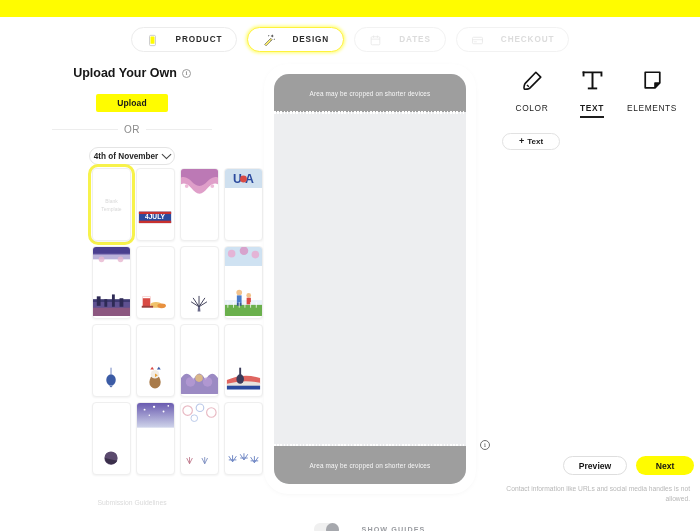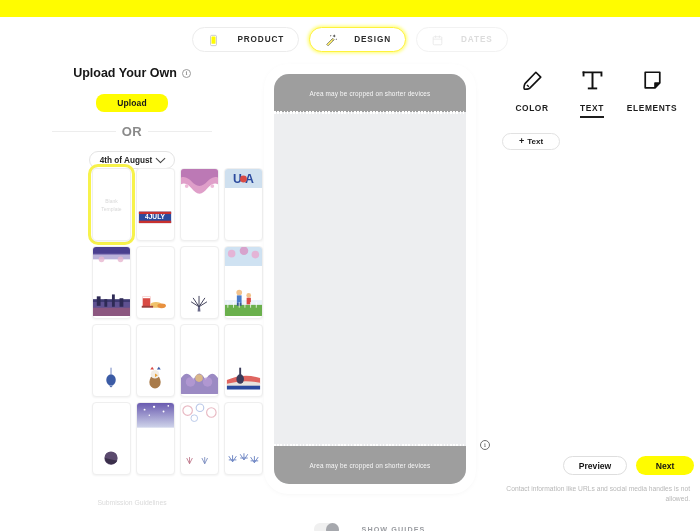--- a/index.html
+++ b/index.html
@@ -71,33 +71,33 @@
     width: 9px; height: 9px; border-radius: 50%;
     border: 1px solid #9a9a9a;
     display: inline-flex; align-items: center; justify-content: center;
     font-size: 7px; color: #9a9a9a; line-height: 1;
     font-family: "Liberation Serif", serif;
   }
   .upload-btn {
     display: block;
     margin: 14px auto 0;
     width: 72px; height: 18px;
-    border-radius: 8px;
+    border-radius: 2px;
     background: #FFFC00;
     border: none;
     font-size: 8.5px; font-weight: 700; color: #1a1a1a;
     cursor: pointer;
     letter-spacing: 0.1px;
   }
   .or-row {
     display: flex; align-items: center; gap: 6px;
     width: 160px; margin: 12px auto 0;
   }
   .or-row .line { flex: 1; height: 1px; background: #ededed; }
-  .or-row .or-text { font-size: 13px; color: #8a8a8a; letter-spacing: 0.6px; font-weight: 700; }
+  .or-row .or-text { font-size: 10px; color: #8a8a8a; letter-spacing: 0.6px; font-weight: 400; }
   .cat-select {
     display: flex; align-items: center; justify-content: center; gap: 5px;
     margin: 12px auto 0;
     width: 86px; height: 18px;
     border-radius: 10px;
     border: 1px solid #e4e4e4;
     background: #fff;
     font-size: 8.2px; color: #242424; font-weight: 600;
     cursor: pointer;
   }
@@ -229,21 +229,21 @@
   .tool-row {
     display: flex; align-items: flex-start; justify-content: space-between;
     padding: 5px 14px 0 14px;
   }
   .tool {
     display: flex; flex-direction: column; align-items: center; gap: 9px;
     cursor: pointer; width: 60px;
   }
   .tool-icon { height: 27px; display:flex; align-items:center; justify-content:center; }
   .tool-label {
-    font-size: 8.4px; letter-spacing: 0.6px; color: #1d1d1d; font-weight: 700;
+    font-size: 8.4px; letter-spacing: 0.6px; color: #1d1d1d; font-weight: 400;
     padding-bottom: 3px;
   }
   .tool.active .tool-label {
     border-bottom: 2px solid #1d1d1d;
     font-weight: 700;
   }
   .add-text-btn {
     margin: 15px 0 0 14px;
     width: 58px; height: 17px;
     border-radius: 9px;
@@ -322,39 +322,49 @@
         <svg viewBox="0 0 24 24" width="13" height="13">
           <rect x="4" y="5" width="16" height="15" rx="2" fill="none" stroke="#e6e6e6" stroke-width="1.5"></rect>
           <path d="M4 9.5 H20" stroke="#e6e6e6" stroke-width="1.3"></path>
           <path d="M8.5 3.5 V6.5 M15.5 3.5 V6.5" stroke="#e6e6e6" stroke-width="1.5" stroke-linecap="round"></path>
         </svg>
       </span>
       <span class="step-label">DATES</span>
     </div>
 
 
+    <div class="step disabled">
+      <span class="step-icon">
+        <svg viewBox="0 0 24 24" width="13" height="13">
+          <rect x="2.8" y="6" width="18.4" height="12" rx="2" fill="none" stroke="#e6e6e6" stroke-width="1.5"></rect>
+          <path d="M2.8 10.5 H21.2" stroke="#e6e6e6" stroke-width="1.4"></path>
+          <path d="M5.8 14.4 H10" stroke="#e6e6e6" stroke-width="1.3" stroke-linecap="round"></path>
+        </svg>
+      </span>
+      <span class="step-label">CHECKOUT</span>
+    </div>
   </nav>
 
   <section class="left-panel">
 
     <div class="panel-title">
       <span>Upload Your Own</span>
       <span class="info-dot">i</span>
     </div>
 
     <button class="upload-btn">Upload</button>
 
     <div class="or-row">
       <span class="line"></span>
       <span class="or-text">OR</span>
       <span class="line"></span>
     </div>
 
     <div class="cat-select">
-      <span>4th of August</span>
+      <span>4th of November</span>
       <span class="chev"></span>
     </div>
 
     <div class="thumb-grid">
 
       <div class="thumb-cell selected">
         <div class="thumb-inner">
           <div class="blank-label">
             <span>Blank</span>
             <span>Template</span>

